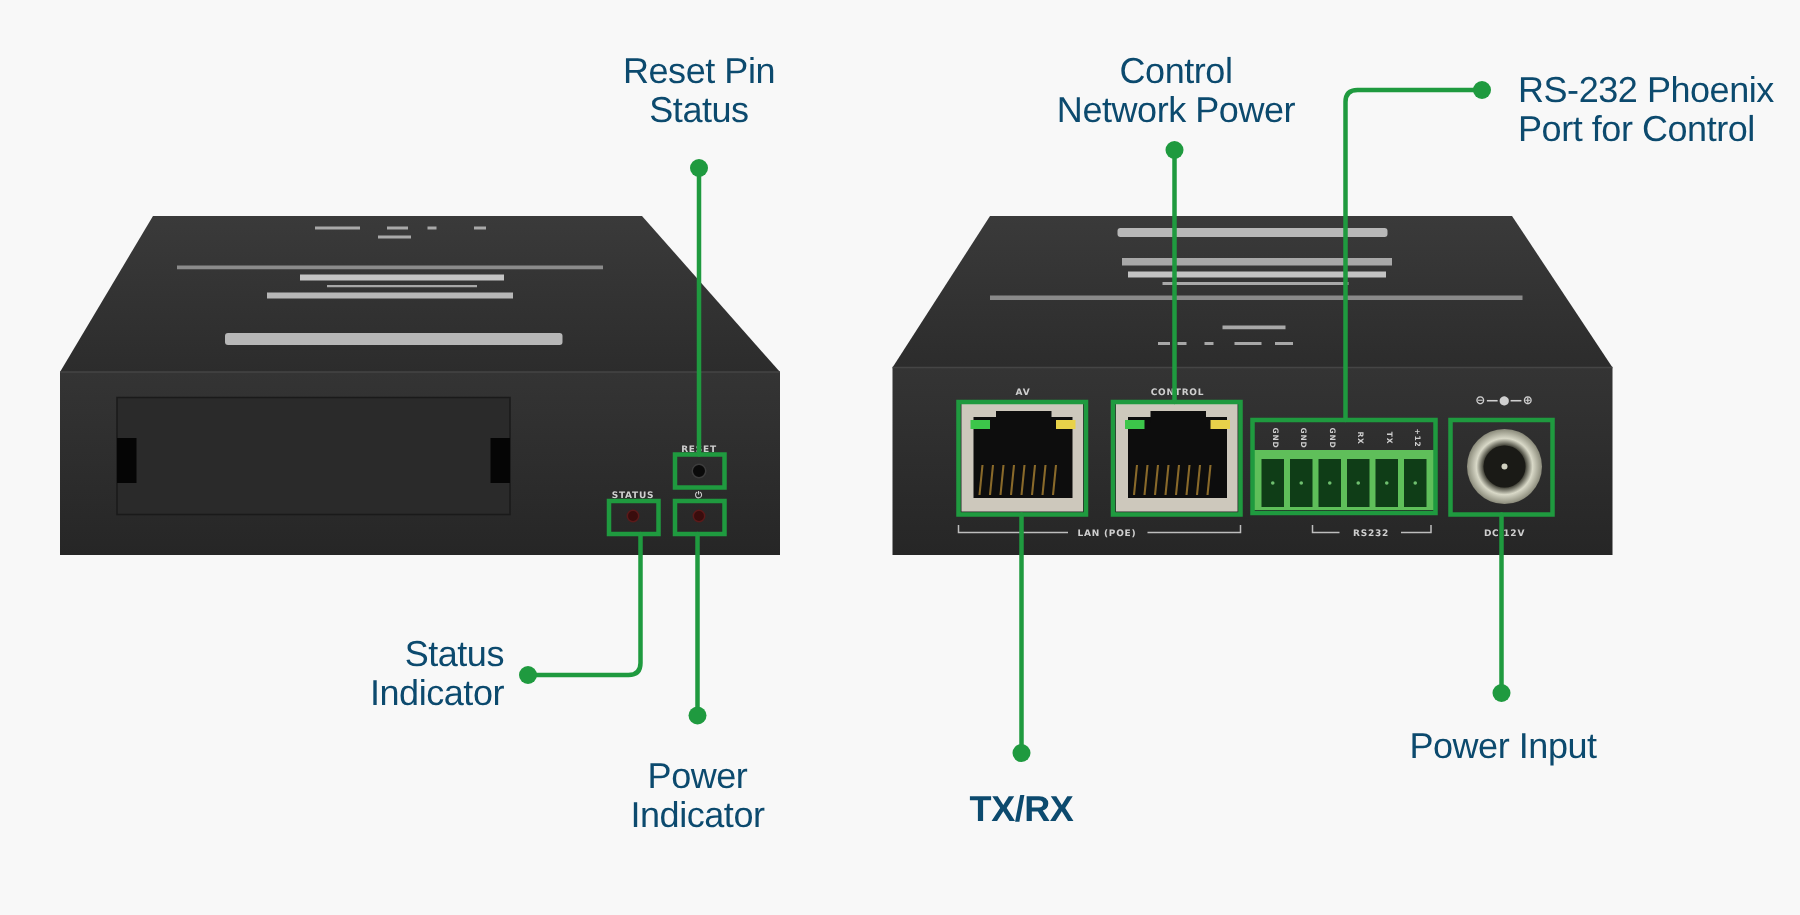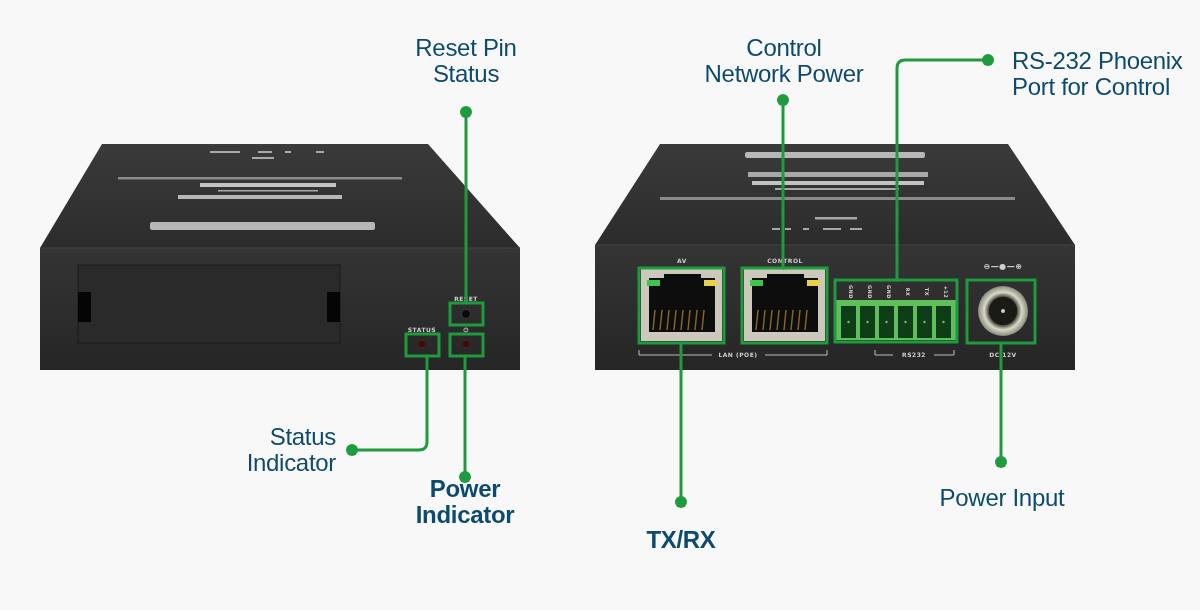--- a/index.html
+++ b/index.html
@@ -191,21 +191,21 @@
 </svg>
 
 <div class="label" style="left:406px; top:35px; width:120px;">
   <span>Reset Pin</span>
   <span>Status</span>
 </div>
 <div class="label" style="left:226px; top:424px; width:110px; text-align:right;">
   <span>Status</span>
   <span>Indicator</span>
 </div>
-<div class="label" style="left:405px; top:476px; width:120px;font-weight:bold;">
+<div class="label" style="left:405px; top:505px; width:120px;">
   <span>Power</span>
   <span>Indicator</span>
 </div>
 <div class="label" style="left:704px; top:35px; width:160px;">
   <span>Control</span>
   <span>Network Power</span>
 </div>
 <div class="label" style="left:1012px; top:35px; width:170px; text-align:left;margin-top:13px;">
   <span>RS-232 Phoenix</span>
   <span>Port for Control</span>

